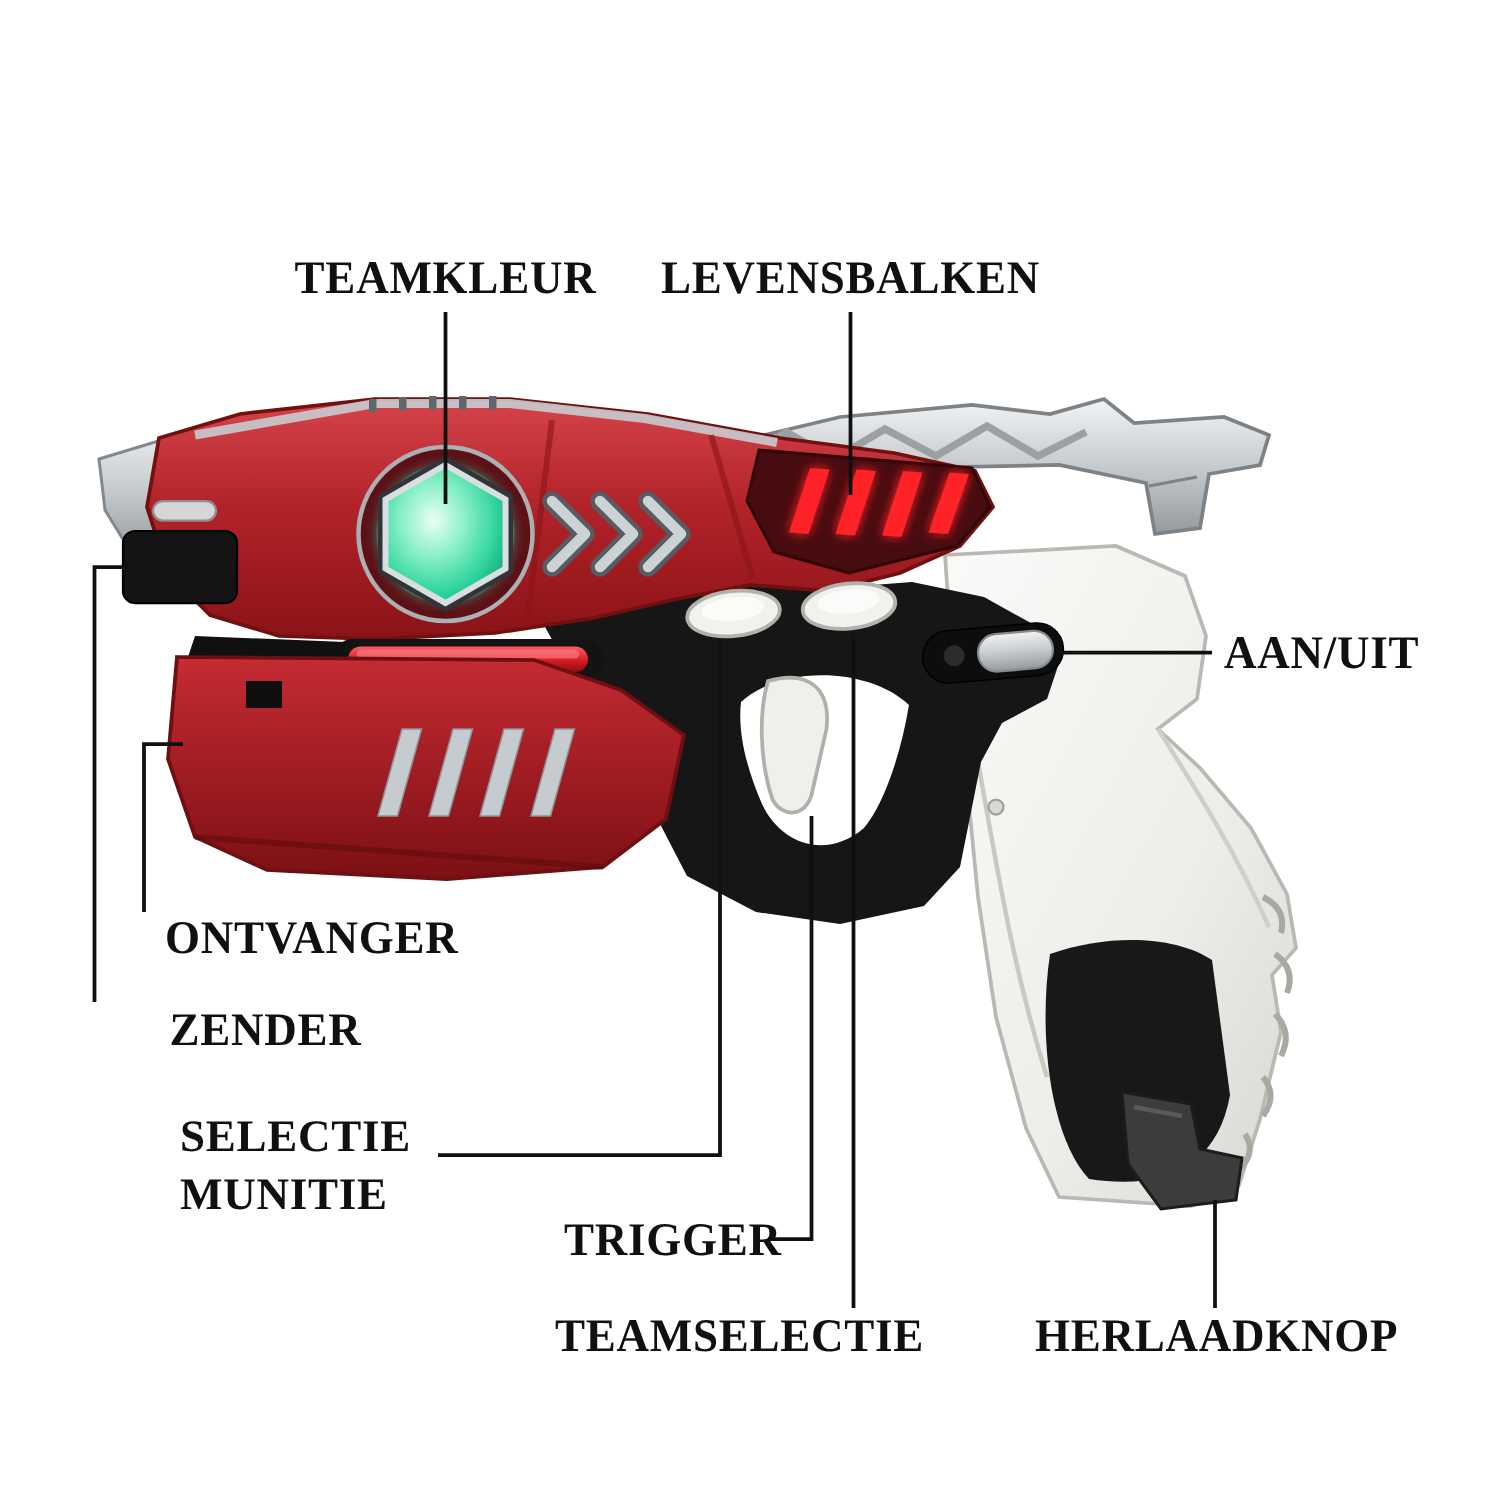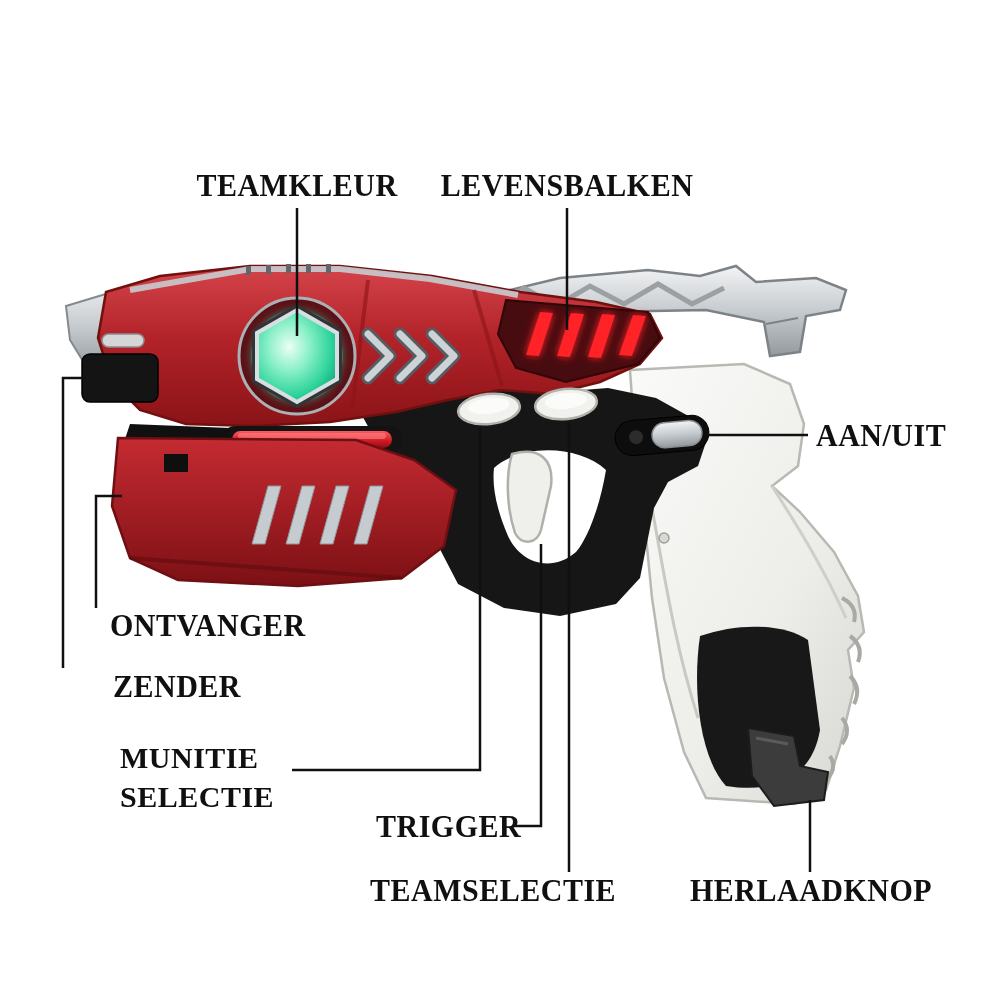--- a/index.html
+++ b/index.html
@@ -200,22 +200,22 @@
 
   <div class="label center" style="left:437px;top:131px;width:260px">LEVENSBALKEN</div>
 
   <div class="label" style="left:816px;top:381px">AAN/UIT</div>
 
   <div class="label" style="left:110px;top:571px">ONTVANGER</div>
 
   <div class="label" style="left:113px;top:632px">ZENDER</div>
 
   <div class="label-stack" style="left:120px;top:700px">
+    <div>SELECTIE</div>
     <div>MUNITIE</div>
-    <div>SELECTIE</div>
   </div>
 
   <div class="label" style="left:376px;top:772px">TRIGGER</div>
 
   <div class="label" style="left:370px;top:836px">TEAMSELECTIE</div>
 
   <div class="label" style="left:690px;top:836px">HERLAADKNOP</div>
 
 </div>
 

